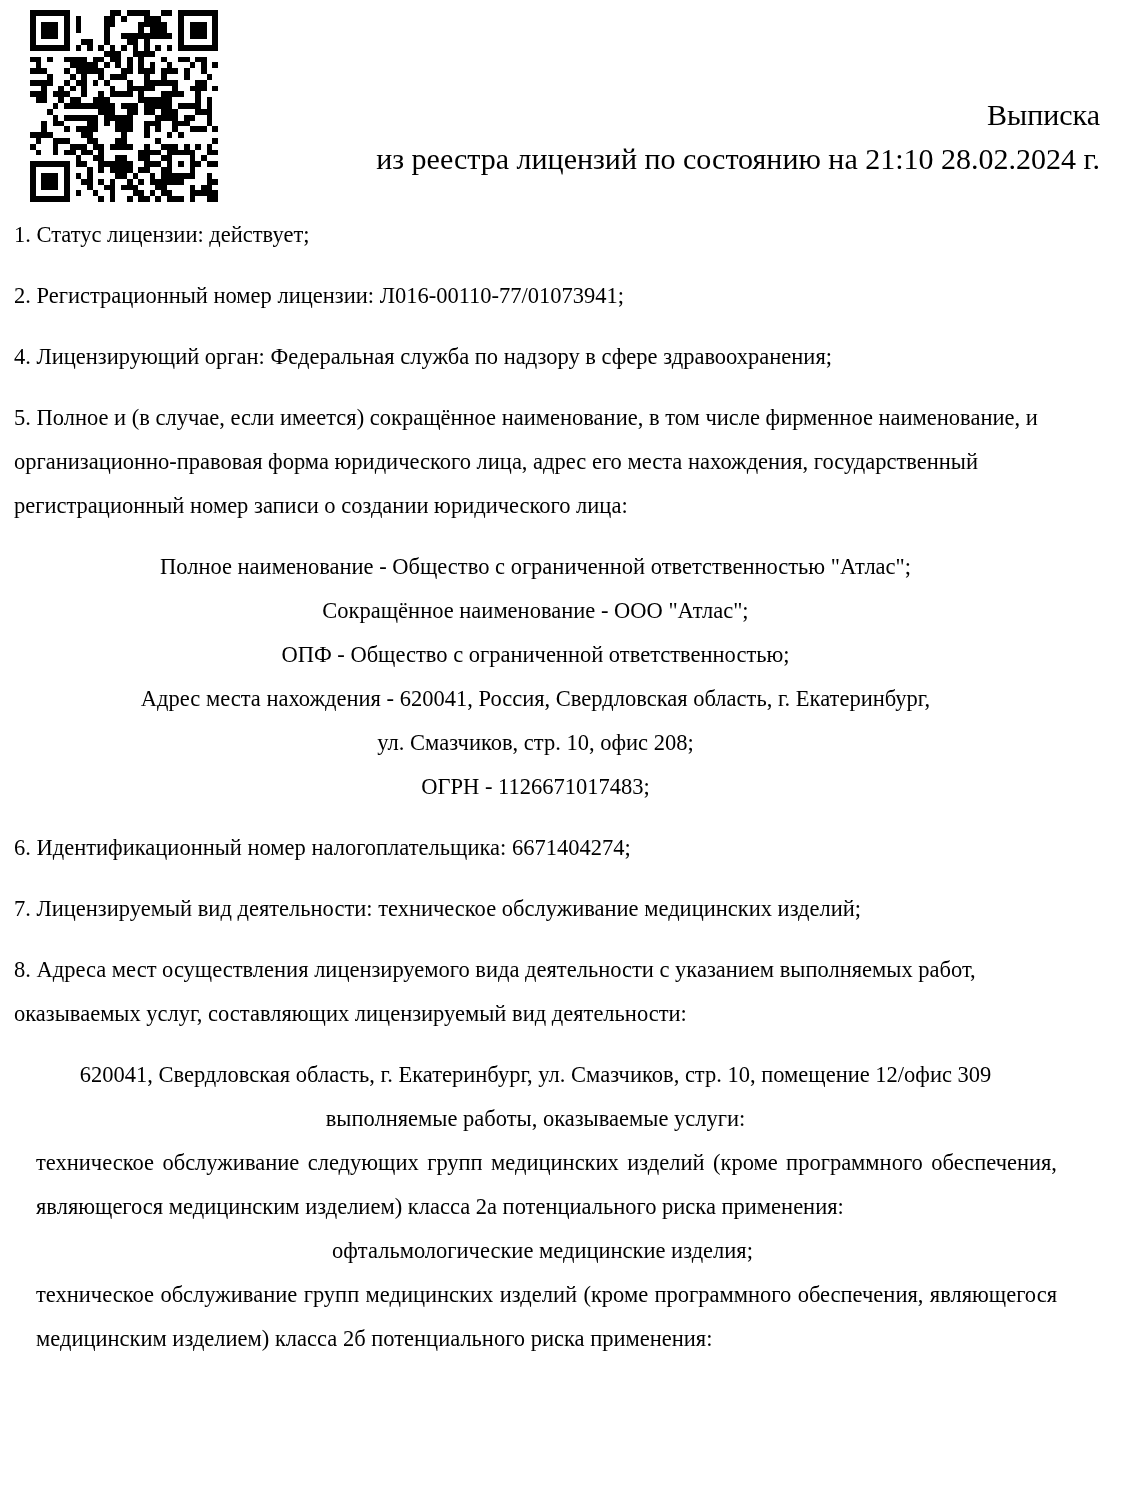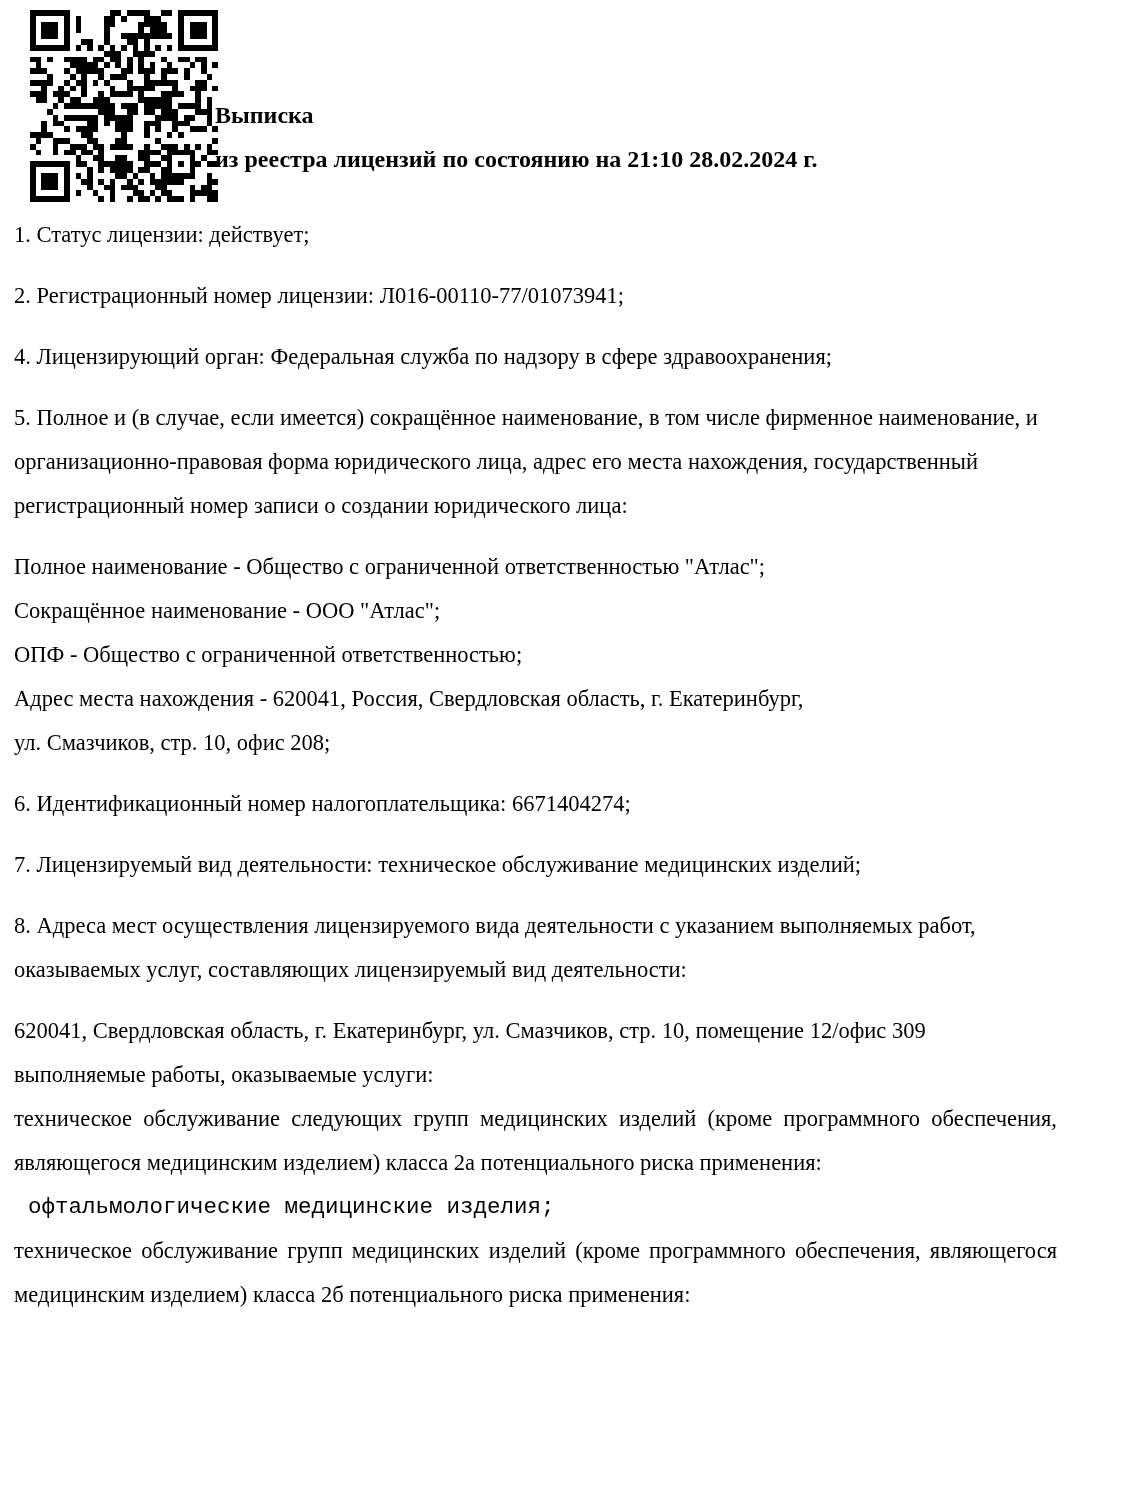--- a/index.html
+++ b/index.html
@@ -19,36 +19,36 @@
     position:absolute;
     left:30px;
     top:10px;
     width:188px;
     height:192px;
   }
   .title-line {
     position:absolute;
     left:215px;
     right:27px;
-    text-align:left;
-    font-weight:bold;
-    font-size:24px;
+    text-align:right;
+    font-weight:normal;
+    font-size:30px;
     line-height:30px;
     white-space:nowrap;
   }
   .title-1 { top:100px; }
   .title-2 { top:144px; }
   .doc { padding:0 70px 0 14px; }
   .para { line-height:44px; margin:0 0 17px 0; }
   .para-first { margin-top:8px; }
   .group { margin:0 0 17px 0; }
   .group:last-child { margin-bottom:0; }
-  .line { line-height:44px; }
-  .justify { text-align:justify; }
-  .indent { padding-left:14px;font-family:Liberation Mono, monospace; }
+  .line { line-height:44px;text-align:center; }
+  .justify { text-align:justify;margin-left:22px; }
+  .indent { padding-left:14px; }
   .nowrap { white-space:nowrap; }
 </style>
 </head>
 <body>
 
 <div class="page">
 
   <div class="header">
     <svg class="qr" xmlns="http://www.w3.org/2000/svg" shape-rendering="crispEdges" preserveAspectRatio="none" viewBox="0 0 33 33">
         <g fill="#000000">
@@ -604,20 +604,21 @@
     <div class="para">4. Лицензирующий орган: Федеральная служба по надзору в сфере здравоохранения;</div>
 
     <div class="para">5. Полное и (в случае, если имеется) сокращённое наименование, в том числе фирменное наименование, и организационно-правовая форма юридического лица, адрес его места нахождения, государственный регистрационный номер записи о создании юридического лица:</div>
 
     <div class="group">
       <div class="line">Полное наименование - Общество с ограниченной ответственностью "Атлас";</div>
       <div class="line">Сокращённое наименование - ООО "Атлас";</div>
       <div class="line">ОПФ - Общество с ограниченной ответственностью;</div>
       <div class="line">Адрес места нахождения - 620041, Россия, Свердловская область, г. Екатеринбург,</div>
       <div class="line">ул. Смазчиков, стр. 10, офис 208;</div>
+      <div class="line">ОГРН - 1126671017483;</div>
     </div>
 
     <div class="para">6. Идентификационный номер налогоплательщика: 6671404274;</div>
 
     <div class="para">7. Лицензируемый вид деятельности: техническое обслуживание медицинских изделий;</div>
 
     <div class="para">8. Адреса мест осуществления лицензируемого вида деятельности с указанием выполняемых работ, оказываемых услуг, составляющих лицензируемый вид деятельности:</div>
 
     <div class="group">
       <div class="line nowrap">620041, Свердловская область, г. Екатеринбург, ул. Смазчиков, стр. 10, помещение 12/офис 309</div>

